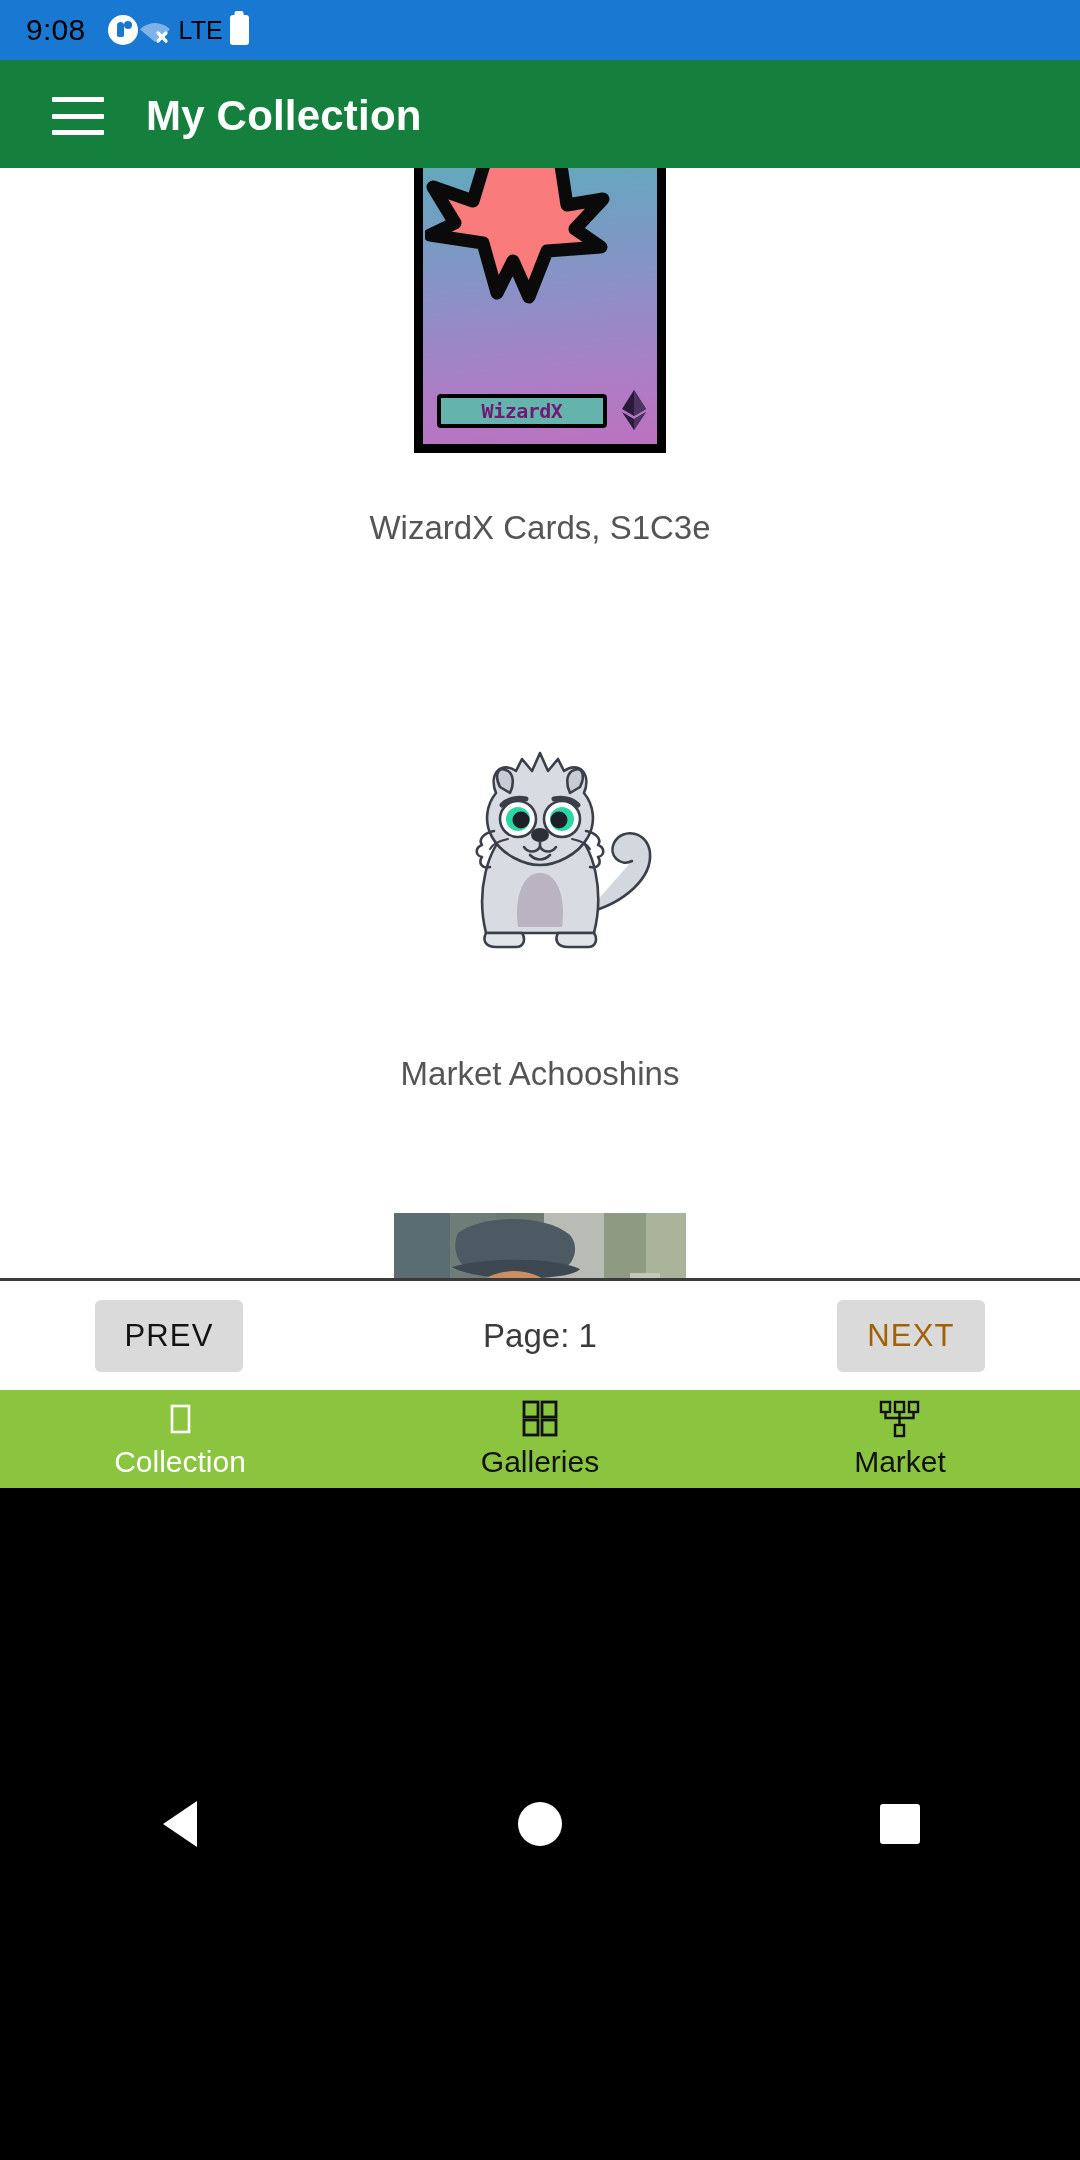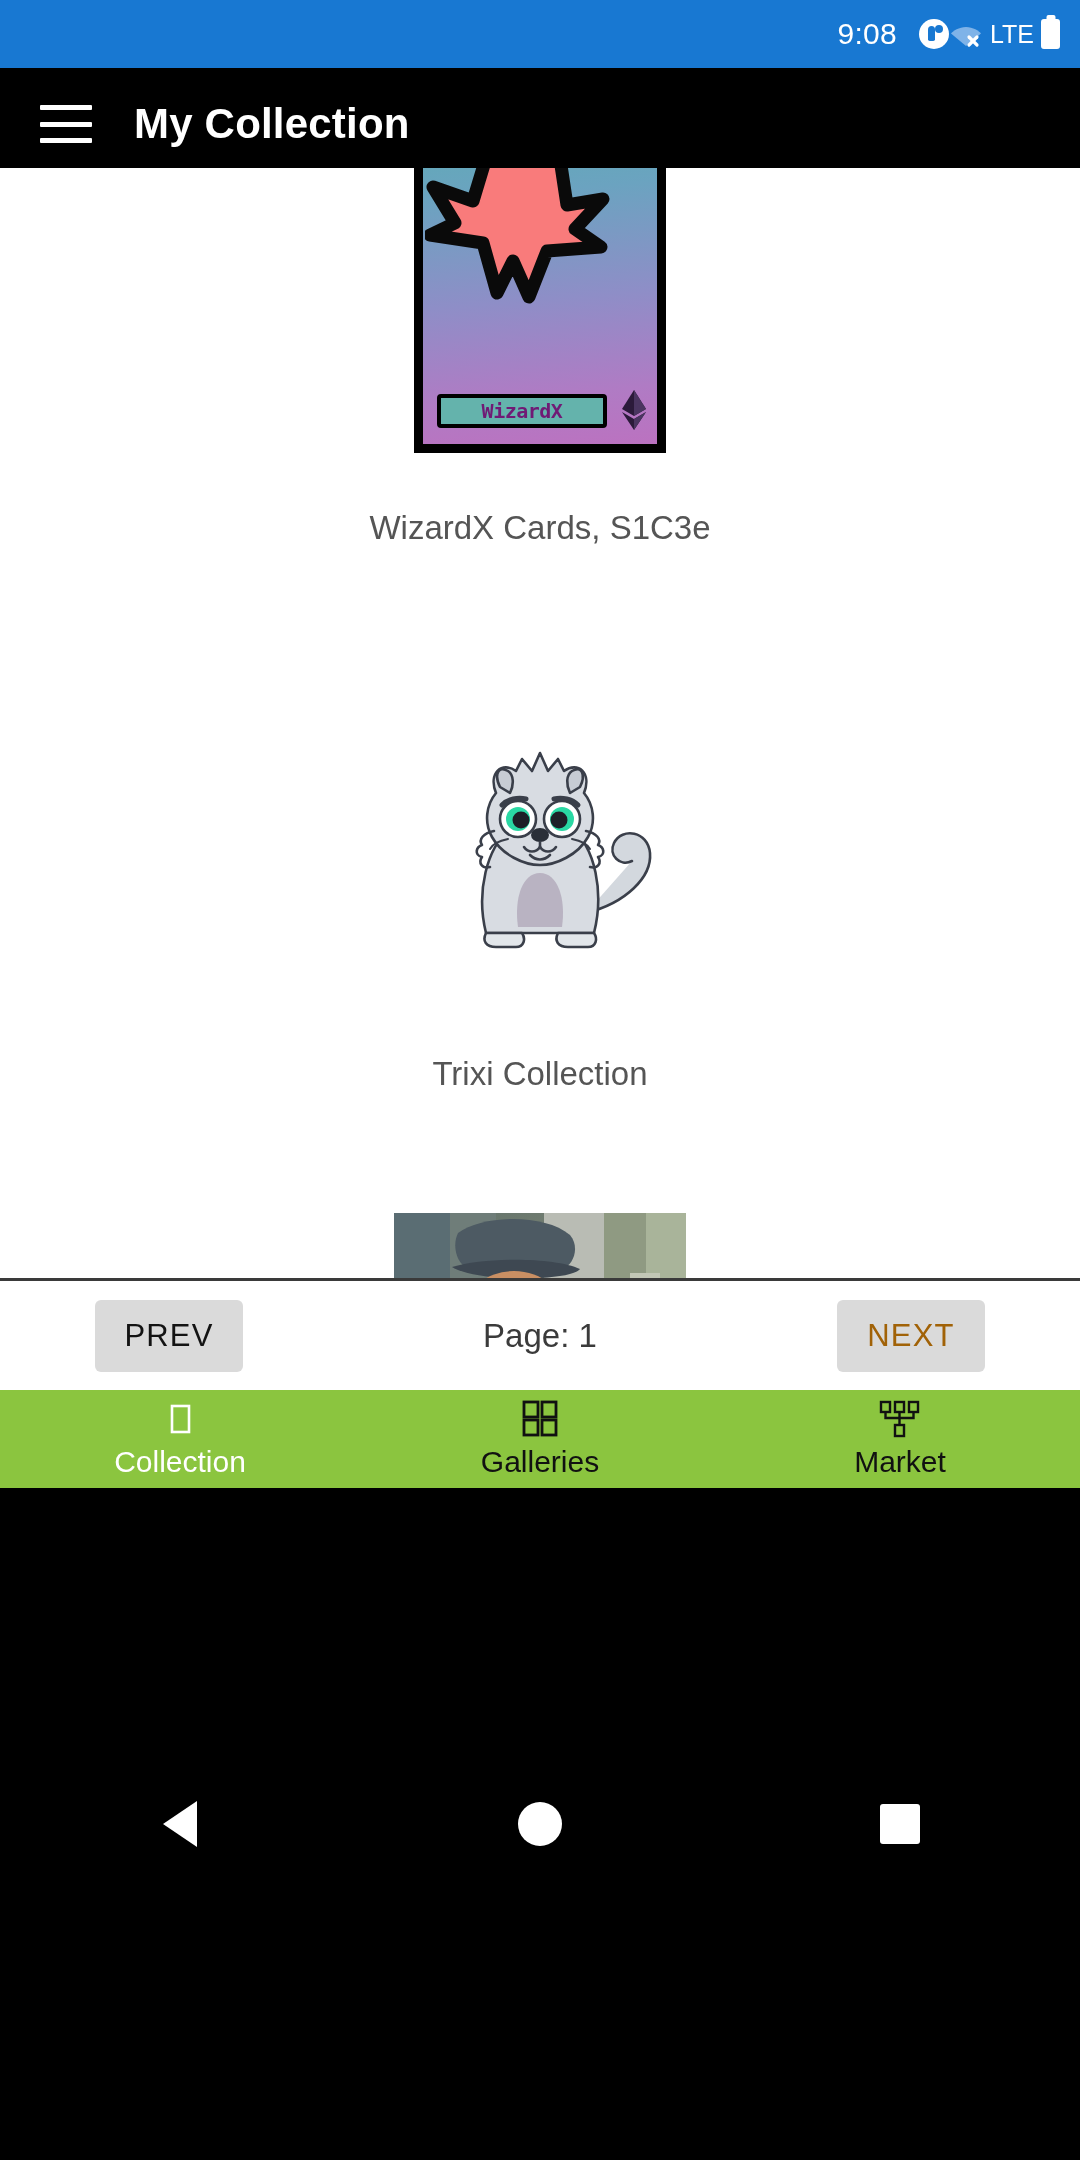--- a/index.html
+++ b/index.html
@@ -6,22 +6,22 @@
   html,body { width:1080px; height:2160px; }
   body {
     font-family:"Liberation Sans", sans-serif;
     background:#ffffff;
     overflow:hidden;
     position:relative;
   }
 
   
   .status-bar{
-    height:68px; background:#1878d2; color:#ffffff;
-    display:flex; align-items:center; justify-content:flex-end;
+    height:60px; background:#1878d2; color:#000000;
+    display:flex; align-items:center; justify-content:flex-start;
     padding:0 20px 0 26px;
   }
   .status-left{ display:flex; align-items:center; gap:22px; }
   .clock{ font-size:30px; letter-spacing:.3px; font-weight:400; }
   .notif-dot{
     width:30px; height:30px; border-radius:50%;
     background:#fff; position:relative; flex:none;
   }
   .notif-dot::after{
     content:""; position:absolute; left:9px; top:7px;
@@ -41,22 +41,22 @@
     position:relative; background:#fff;
   }
   .battery::before{
     content:""; position:absolute; top:-7px; left:50%;
     transform:translateX(-50%);
     width:9px; height:4px; background:#fff; border-radius:2px 2px 0 0;
   }
 
   
   .app-bar{
-    height:112px; background:#000000;
-    display:flex; align-items:center; padding:0 40px;
+    height:112px; background:#15803d;
+    display:flex; align-items:center; padding:0 52px;
     gap:42px;
   }
   .hamburger{ width:52px; height:38px; display:flex; flex-direction:column;
     justify-content:space-between; cursor:pointer; flex:none; }
   .hamburger span{ display:block; height:5px; background:#fff; border-radius:1px; }
   .app-title{ color:#fff; font-size:42px; font-weight:700; letter-spacing:.2px; }
 
   
   .content{
     position:absolute; left:0; top:168px; right:0;
@@ -245,21 +245,21 @@
           <path d="M150 115 L150 120"></path>
           <path d="M150 120 C146 126 138 126 134 120"></path>
           <path d="M150 120 C154 126 162 126 166 120"></path>
           <path d="M140 128 C146 134 154 134 160 128"></path>
 
           <path d="M118 112 C108 114 102 118 100 122" stroke-width="2"></path>
           <path d="M182 112 C192 114 198 118 200 122" stroke-width="2"></path>
         </g>
       </svg>
     </div>
-    <div class="nft-caption" style="margin-top:38px;">Trixi Collection</div>
+    <div class="nft-caption" style="margin-top:38px;">Market Achooshins</div>
   </div>
 
   <div class="nft-item" style="margin-top:120px;">
     <div class="painting">
       <svg width="292" height="163" viewBox="0 0 292 163" preserveAspectRatio="none">
         <defs>
           <linearGradient id="bgp" x1="0" y1="0" x2="1" y2="1">
             <stop offset="0%" stop-color="#5d6f6a"></stop>
             <stop offset="50%" stop-color="#7e8574"></stop>
             <stop offset="100%" stop-color="#97a08c"></stop>

